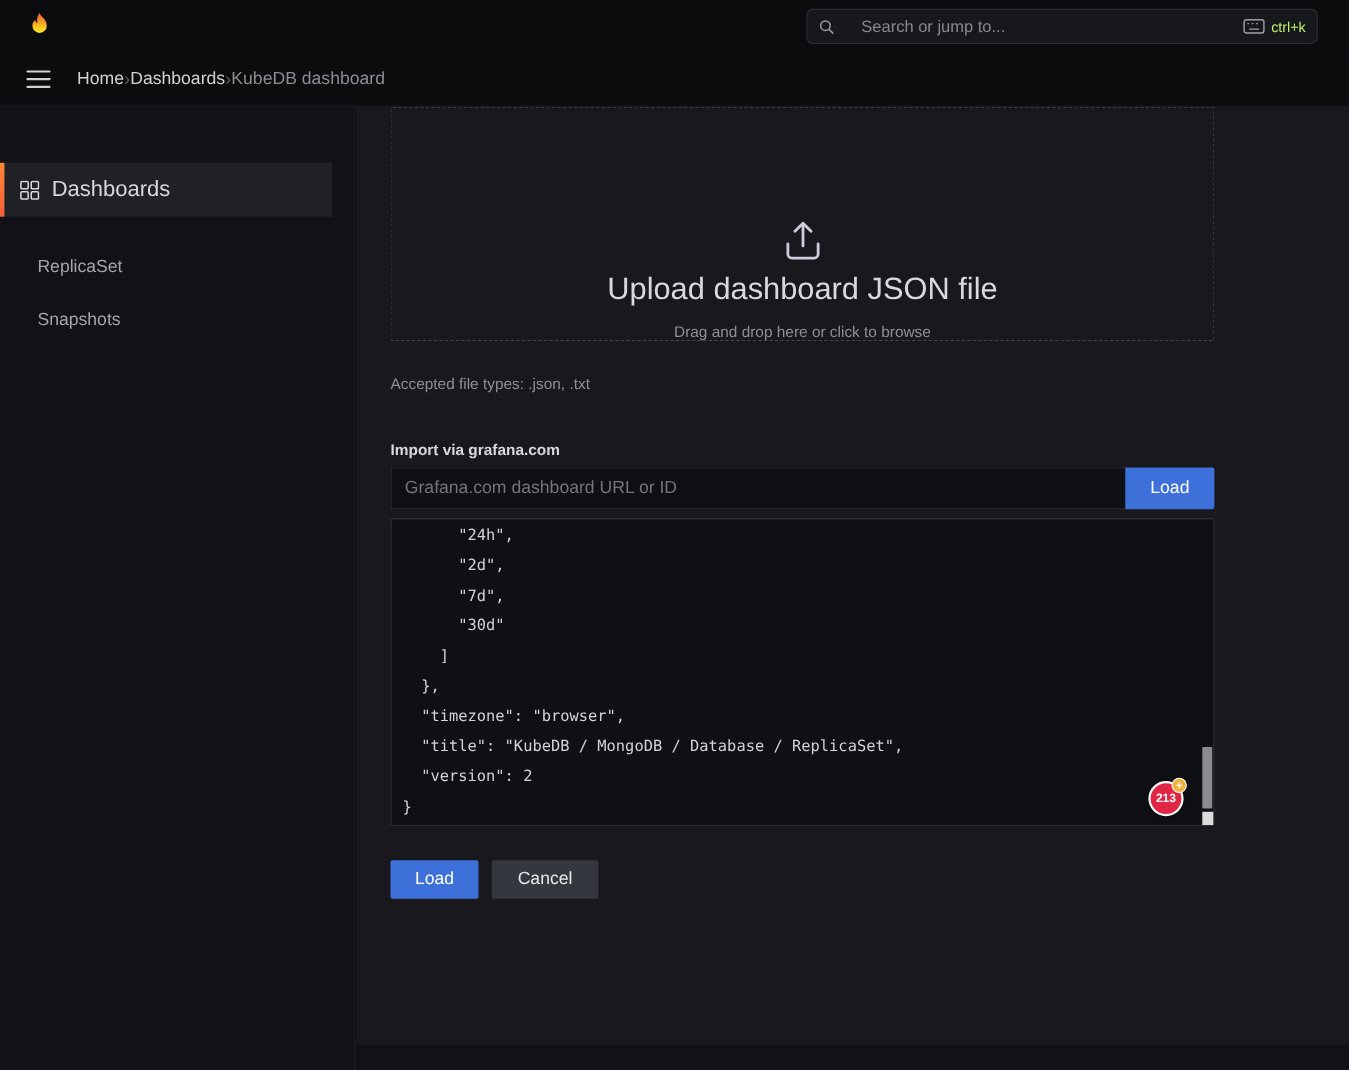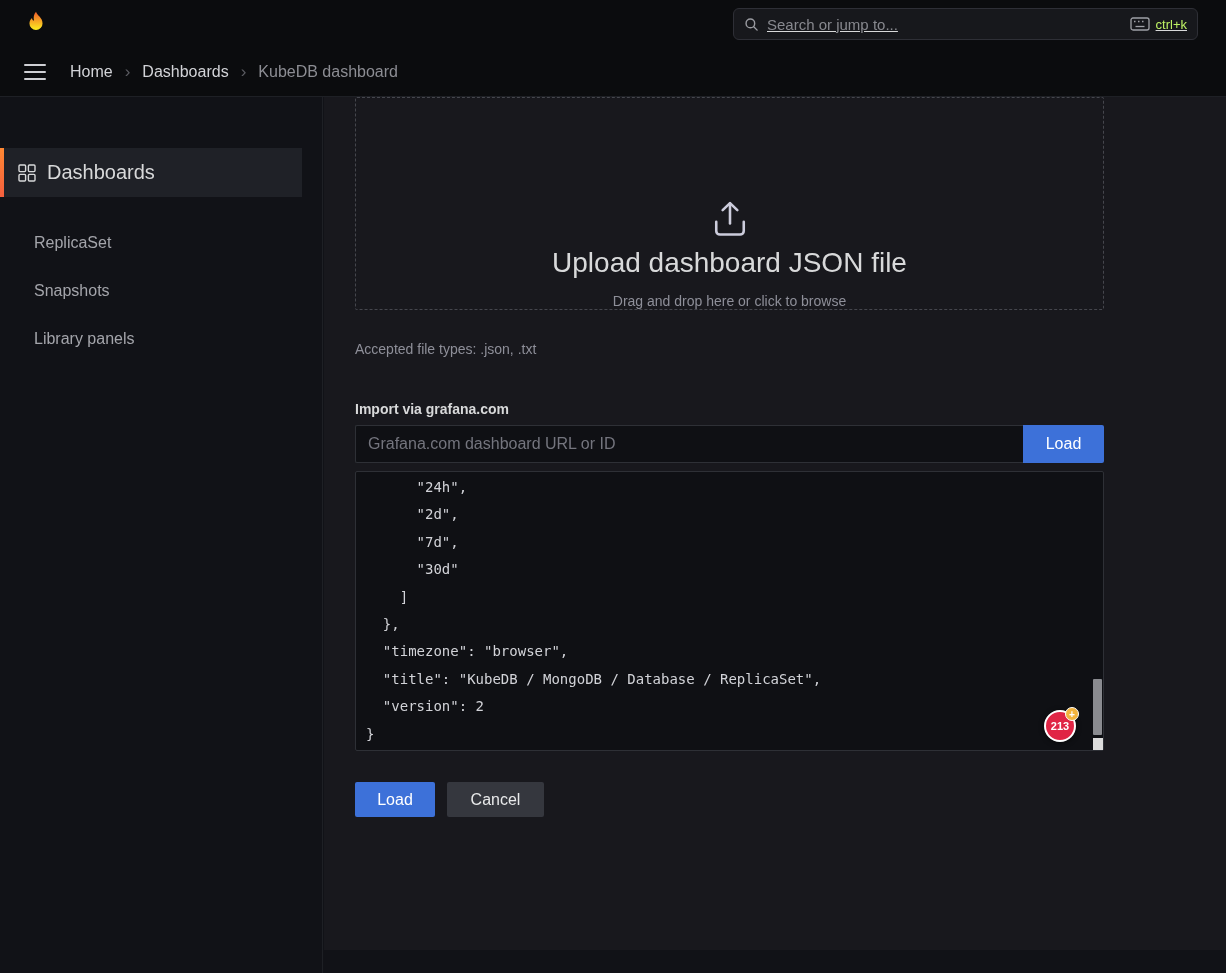--- a/index.html
+++ b/index.html
@@ -5,32 +5,32 @@
   * { margin:0; padding:0; box-sizing:border-box; }
   html,body { width:1226px; height:973px; background:#111217; overflow:hidden;
               font-family:"Liberation Sans", sans-serif; color:#d8d9da; }
 
   
   .topbar { position:absolute; top:0; left:0; width:1226px; height:48px;
             background:#0b0c0e; }
   .logo { position:absolute; left:22px; top:10px; width:28px; height:28px; cursor:pointer; }
   .search-box { position:absolute; left:733px; top:8px; width:465px; height:32px;
                 background:#17181c; border:1px solid #2e2f36; border-radius:6px;
-                display:flex; align-items:center; padding:0 10px; gap:8px; cursor:text;text-decoration:underline; }
+                display:flex; align-items:center; padding:0 10px; gap:24px; cursor:text; }
   .search-placeholder { flex:1; color:#868archive790; color:#87888e; font-size:15px; }
   .kbd-hint { display:flex; align-items:center; gap:6px; color:#bef264; font-size:13px; }
 
   
   .navbar { position:absolute; top:48px; left:0; width:1226px; height:49px;
             background:#0b0c0e; border-bottom:1px solid #1e2025;
             display:flex; align-items:center; }
   .hamburger { margin-left:24px; width:22px; height:16px; display:flex;
                flex-direction:column; justify-content:space-between; cursor:pointer; }
   .hamburger span { display:block; height:2px; background:#cfd0d4; border-radius:1px; }
-  .breadcrumb { margin-left:24px; display:flex; align-items:center; gap:12px; font-size:16px; }
+  .breadcrumb { margin-left:24px; display:flex; align-items:center; font-size:16px; }
   .crumb { color:#d2d3d7; cursor:pointer; }
   .crumb.current { color:#8c8d93; cursor:default; }
   .crumb-sep { color:#5b5c62; font-size:17px; }
 
   
   .sidebar { position:absolute; top:97px; left:0; width:323px; height:876px;
              background:#111217; border-right:1px solid #1e2025; }
   .sidebar-active { position:relative; margin-top:51px; width:302px; height:49px;
                     background:#1f2127; display:flex; align-items:center; gap:11px;
                     padding-left:18px; cursor:pointer; }
@@ -144,23 +144,20 @@
     </svg>
     <span class="label">Dashboards</span>
   </div>
   <div class="sidebar-list">
     <div class="sidebar-item">
       <span>ReplicaSet</span>
     </div>
     <div class="sidebar-item">
       <span>Snapshots</span>
     </div>
-    <div class="sidebar-item">
-      <span>Library panels</span>
-    </div>
   </div>
 </div>
 
 <div class="main">
   <div class="page">
     <div class="container">
 
       <div class="upload-box">
         <svg width="44" height="44" viewBox="0 0 24 24" fill="none" stroke="#ccccdc" stroke-width="1.4" stroke-linecap="round" stroke-linejoin="round">
           <path d="M12 14.5V3.5"></path>

